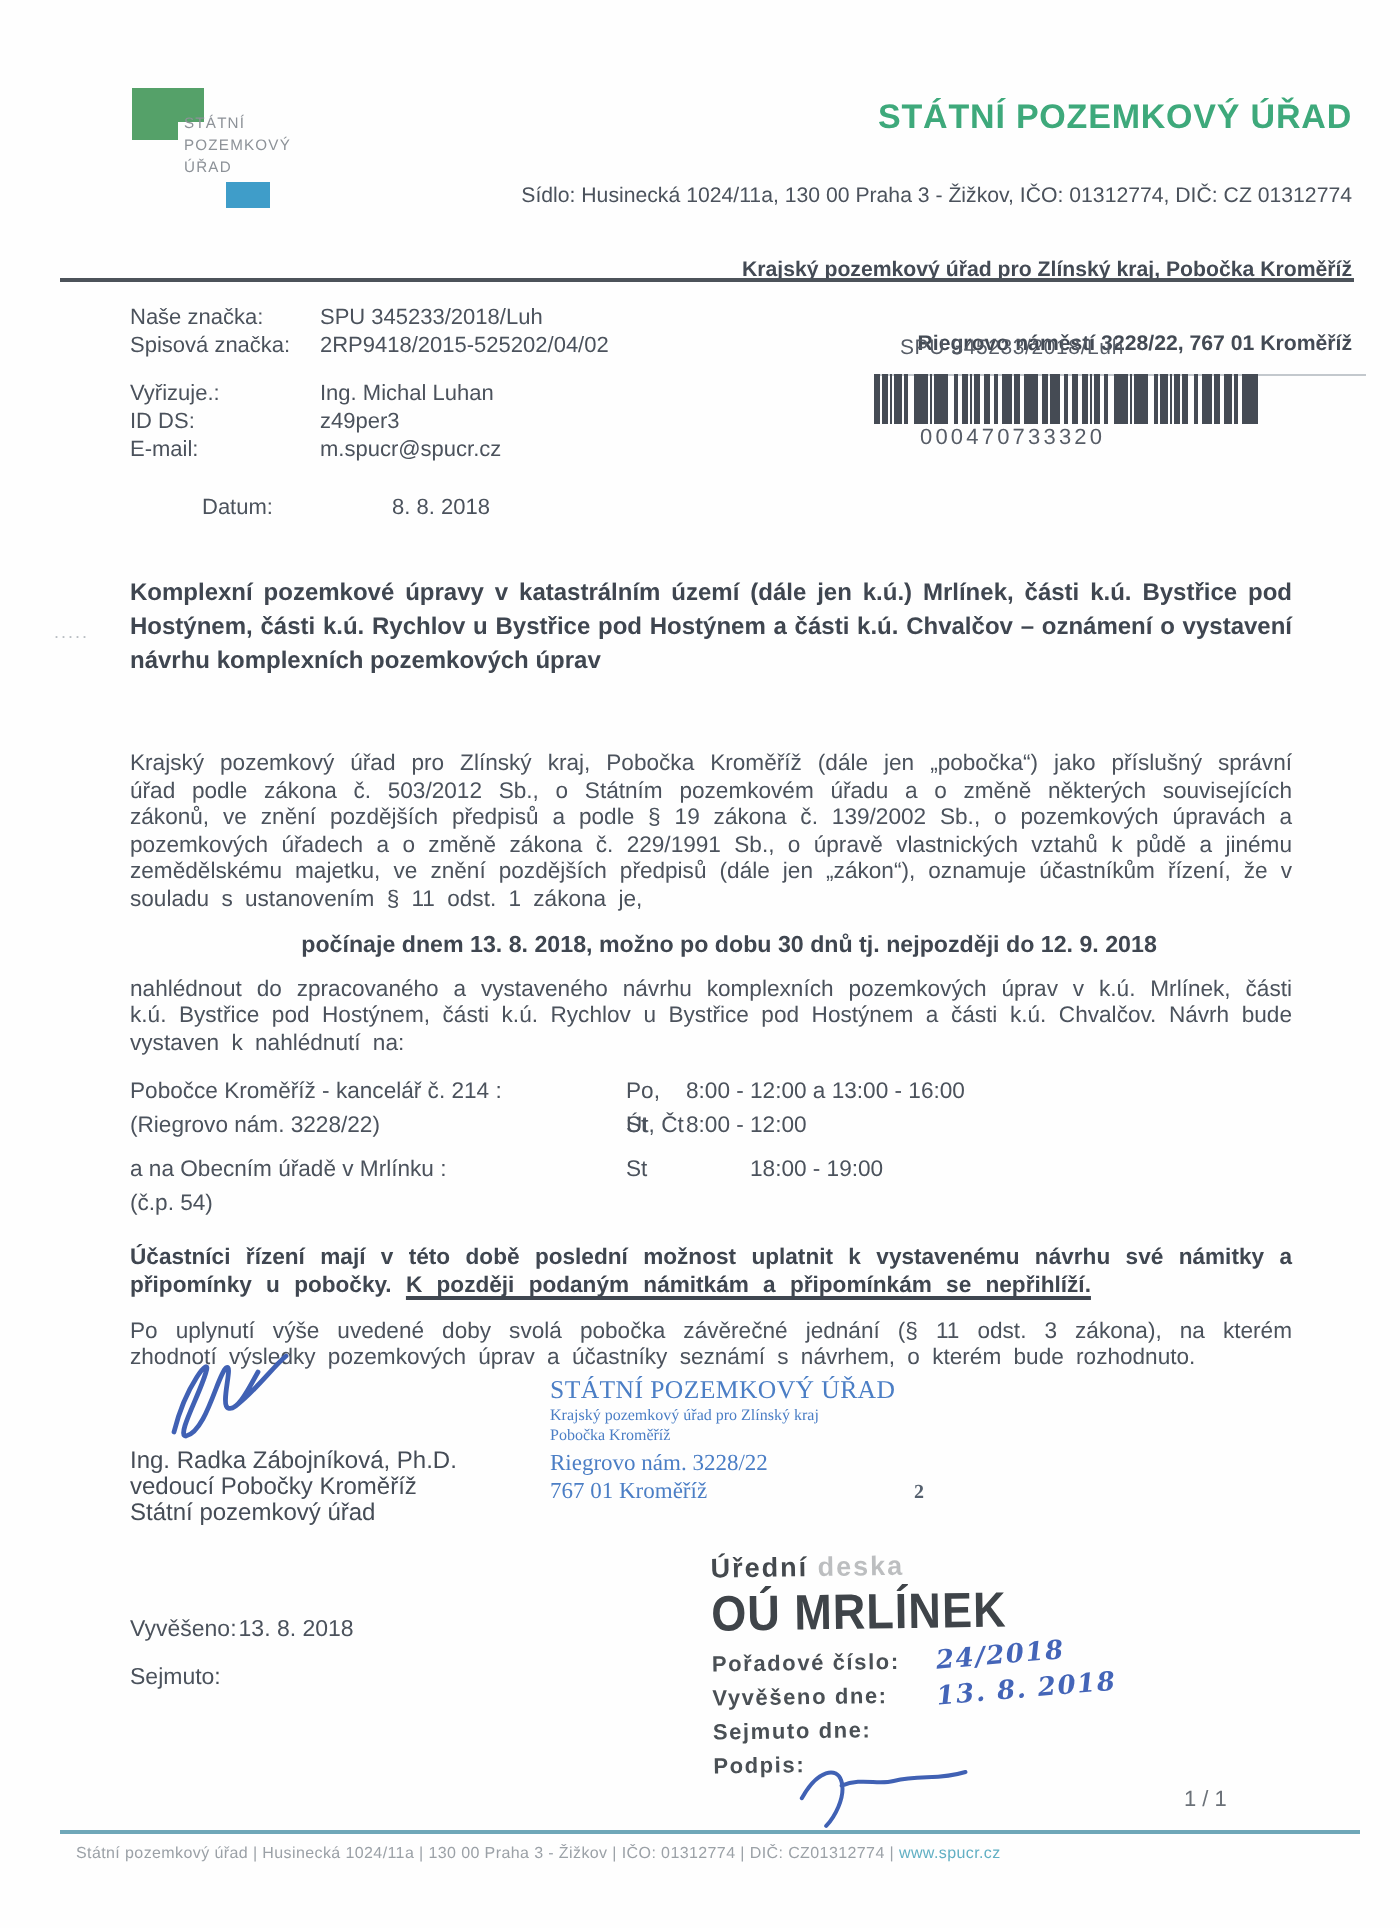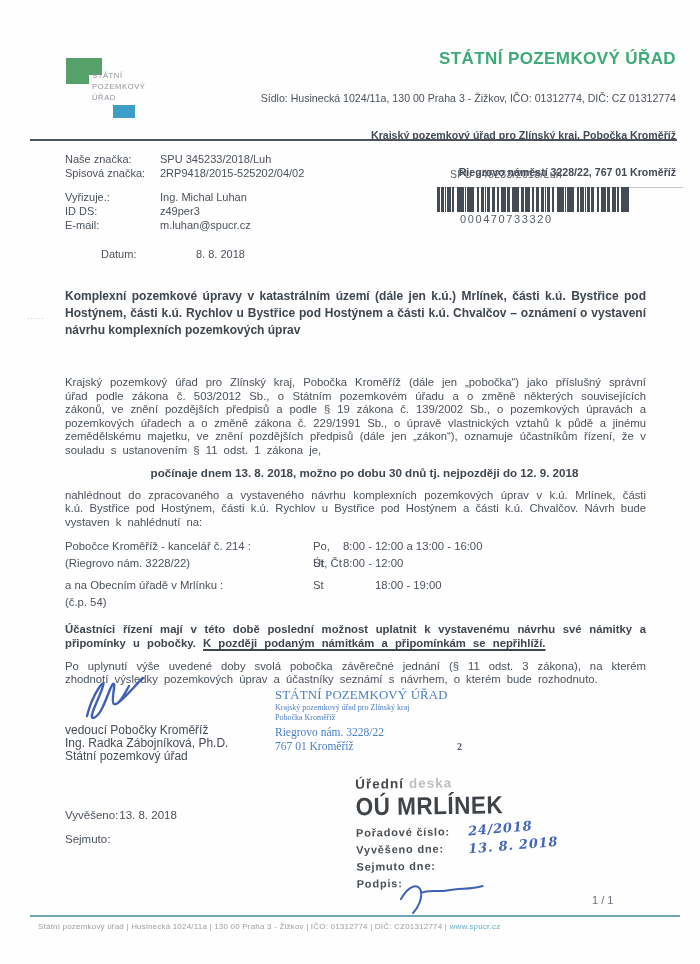--- a/index.html
+++ b/index.html
@@ -1,21 +1,21 @@
 <!DOCTYPE html>
 <html><head>
 <meta charset="utf-8">
 <style>
   html,body{margin:0;padding:0;background:#ffffff;}
   .page{
     position:relative;width:700px;height:964px;background:#fefefe;
     font-family:"Liberation Sans",sans-serif;color:#4b525c;overflow:hidden;
   }
   
-  .logo{position:absolute;left:66px;top:58px;width:120px;height:70px;}
+  .logo{position:absolute;left:66px;top:44px;width:120px;height:70px;}
   .logo-green{position:absolute;left:0;top:0;width:36px;height:26px;background:#55a169;}
   .logo-notch{position:absolute;right:0;bottom:0;width:13px;height:9px;background:#fefefe;}
   .logo-text{position:absolute;left:26px;top:12px;font-size:7.6px;line-height:11px;
     color:#8d9298;letter-spacing:.6px;}
   .logo-blue{position:absolute;left:47px;top:47px;width:22px;height:13px;background:#3f9dc9;}
   .header-right{position:absolute;right:24px;top:49px;text-align:right;}
   .h-title{font-size:17px;font-weight:bold;color:#3ea97b;letter-spacing:.4px;margin-bottom:6px;}
   .h-addr{font-size:10.6px;line-height:15px;color:#4b525c;margin-top:22px;}
   .h-addr.bold{font-weight:bold;color:#434a54;}
   .top-rule{position:absolute;left:30px;right:23px;top:139px;height:2px;background:#4c535a;}
@@ -122,21 +122,21 @@
     <div class="ref-row">
       <span class="ref-label">Spisová značka:</span><span>2RP9418/2015-525202/04/02</span>
     </div>
     <div class="ref-row gap">
       <span class="ref-label">Vyřizuje.:</span><span>Ing. Michal Luhan</span>
     </div>
     <div class="ref-row">
       <span class="ref-label">ID DS:</span><span>z49per3</span>
     </div>
     <div class="ref-row">
-      <span class="ref-label">E-mail:</span><span>m.luhan@spucr.cz</span>
+      <span class="ref-label">E-mail:</span><span>m.spucr@spucr.cz</span>
     </div>
     <div class="ref-row gap-lg">
       <span class="ref-label">Datum:</span><span>8. 8. 2018</span>
     </div>
   </div>
 
   <div class="scan-line"></div>
   <div class="barcode-block">
     <div class="bc-label">SPU 345233/2018/Luh</div>
     <div class="bc-bars"></div>
@@ -175,22 +175,22 @@
     <p class="para notice">
       <span class="bold">Účastníci řízení mají v této době poslední možnost uplatnit k vystavenému návrhu své námitky a připomínky u pobočky. </span><span class="bold underline">K později podaným námitkám a připomínkám se nepřihlíží.</span>
     </p>
     <p class="para p3">Po uplynutí výše uvedené doby svolá pobočka závěrečné jednání (§ 11 odst. 3 zákona), na kterém zhodnotí výsledky pozemkových úprav a účastníky seznámí s návrhem, o kterém bude rozhodnuto.</p>
   </div>
 
   <div class="sig-block">
     <svg class="sig-svg" width="85" height="52" viewBox="0 0 85 52">
       <path d="M14,42 C20,18 33,3 30,12 C27,23 15,44 20,44 C30,42 36,13 40,10 C44,7 37,28 41,30 C46,32 52,19 56,12 M46,28 C54,22 64,9 70,4" stroke="#4061b4" stroke-width="2.4" fill="none" stroke-linecap="round"></path>
     </svg>
+    <div class="sig-name">Ing. Radka Zábojníková, Ph.D.</div>
     <div class="sig-name">vedoucí Pobočky Kroměříž</div>
-    <div class="sig-name">Ing. Radka Zábojníková, Ph.D.</div>
     <div class="sig-name">Státní pozemkový úřad</div>
   </div>
 
   <div class="office-stamp">
     <div class="os-l1">STÁTNÍ POZEMKOVÝ ÚŘAD</div>
     <div class="os-sm">Krajský pozemkový úřad pro Zlínský kraj</div>
     <div class="os-sm">Pobočka Kroměříž</div>
     <div class="os-lg os-l4">Riegrovo nám. 3228/22</div>
     <div class="os-lg os-l5">
       <span>767 01 Kroměříž</span>

